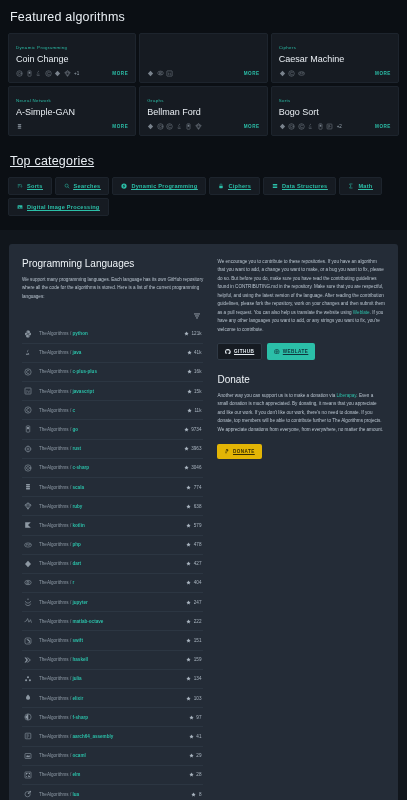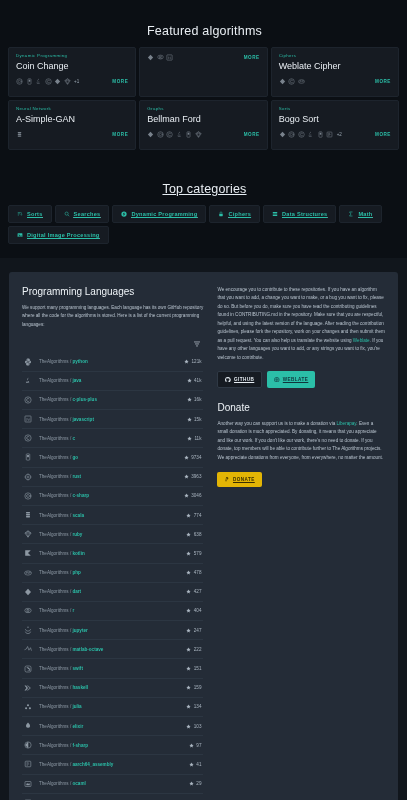--- a/index.html
+++ b/index.html
@@ -12,37 +12,36 @@
   }
   body { width: 407px; overflow-x: hidden; }
 
   
   .featured-wrap { padding: 8px 8px 10px 8px; }
   .section-title {
     font-size: 12.5px;
     font-weight: 400;
     color: #e9eef3;
     letter-spacing: .2px;
-    margin: 16px 0 9px 2px;
-    text-align: center;
+    margin: 2px 0 9px 2px;
   }
   .card-grid {
     display: grid;
     grid-template-columns: repeat(3, 1fr);
     gap: 3px;
   }
   .algo-card {
     background: #161b22;
     border: 1px solid #1d242d;
     border-radius: 2px;
     padding: 6px 7px 5px 7px;
     min-height: 50px;
     display: flex;
     flex-direction: column;
-    justify-content: flex-start;
+    justify-content: flex-end;
   }
   .algo-cat {
     font-size: 4.4px;
     color: #2bbfa8;
     letter-spacing: .35px;
     text-transform: capitalize;
     margin-bottom: 3px;
     line-height: 1;
   }
   .algo-name {
@@ -246,21 +245,21 @@
                 <path d="M6 6v3.8c0 .8-.5 1.1-1.2.9M8.6 10.4c.4.5 1.8.8 2.2-.3.3-1-1.8-1-1.6-2 .2-.9 1.6-.8 2 -.3" fill="none" stroke="#b6c2cd" stroke-width="1.1"></path>
               </svg>
             </span>
           </div>
           <span class="more-link">MORE</span>
         </div>
       </div>
       <div class="algo-card">
         <div>
           <div class="algo-cat">Ciphers</div>
-          <div class="algo-name">Weblate Cipher</div>
+          <div class="algo-name">Caesar Machine</div>
         </div>
         <div class="algo-foot">
           <div class="lang-icons">
             <span class="li">
               <svg viewBox="0 0 16 16" fill="#b6c2cd">
                 <path d="M8 1.5 14 8l-6 6.5L2 8z"></path>
               </svg>
             </span>
             <span class="li">
               <svg viewBox="0 0 16 16" fill="#b6c2cd">

